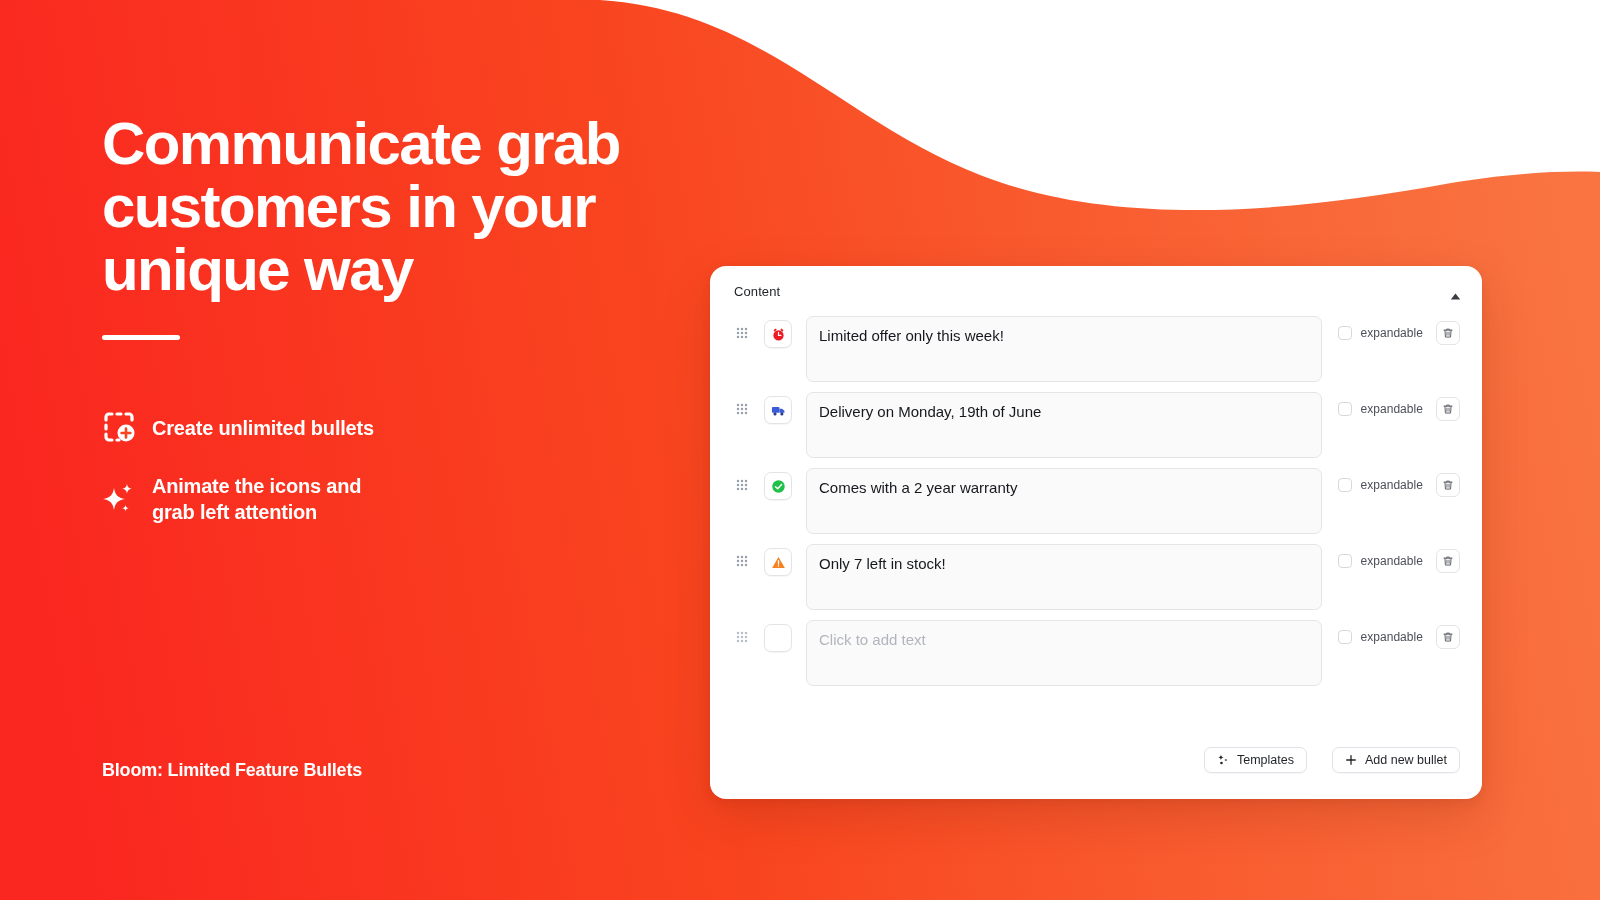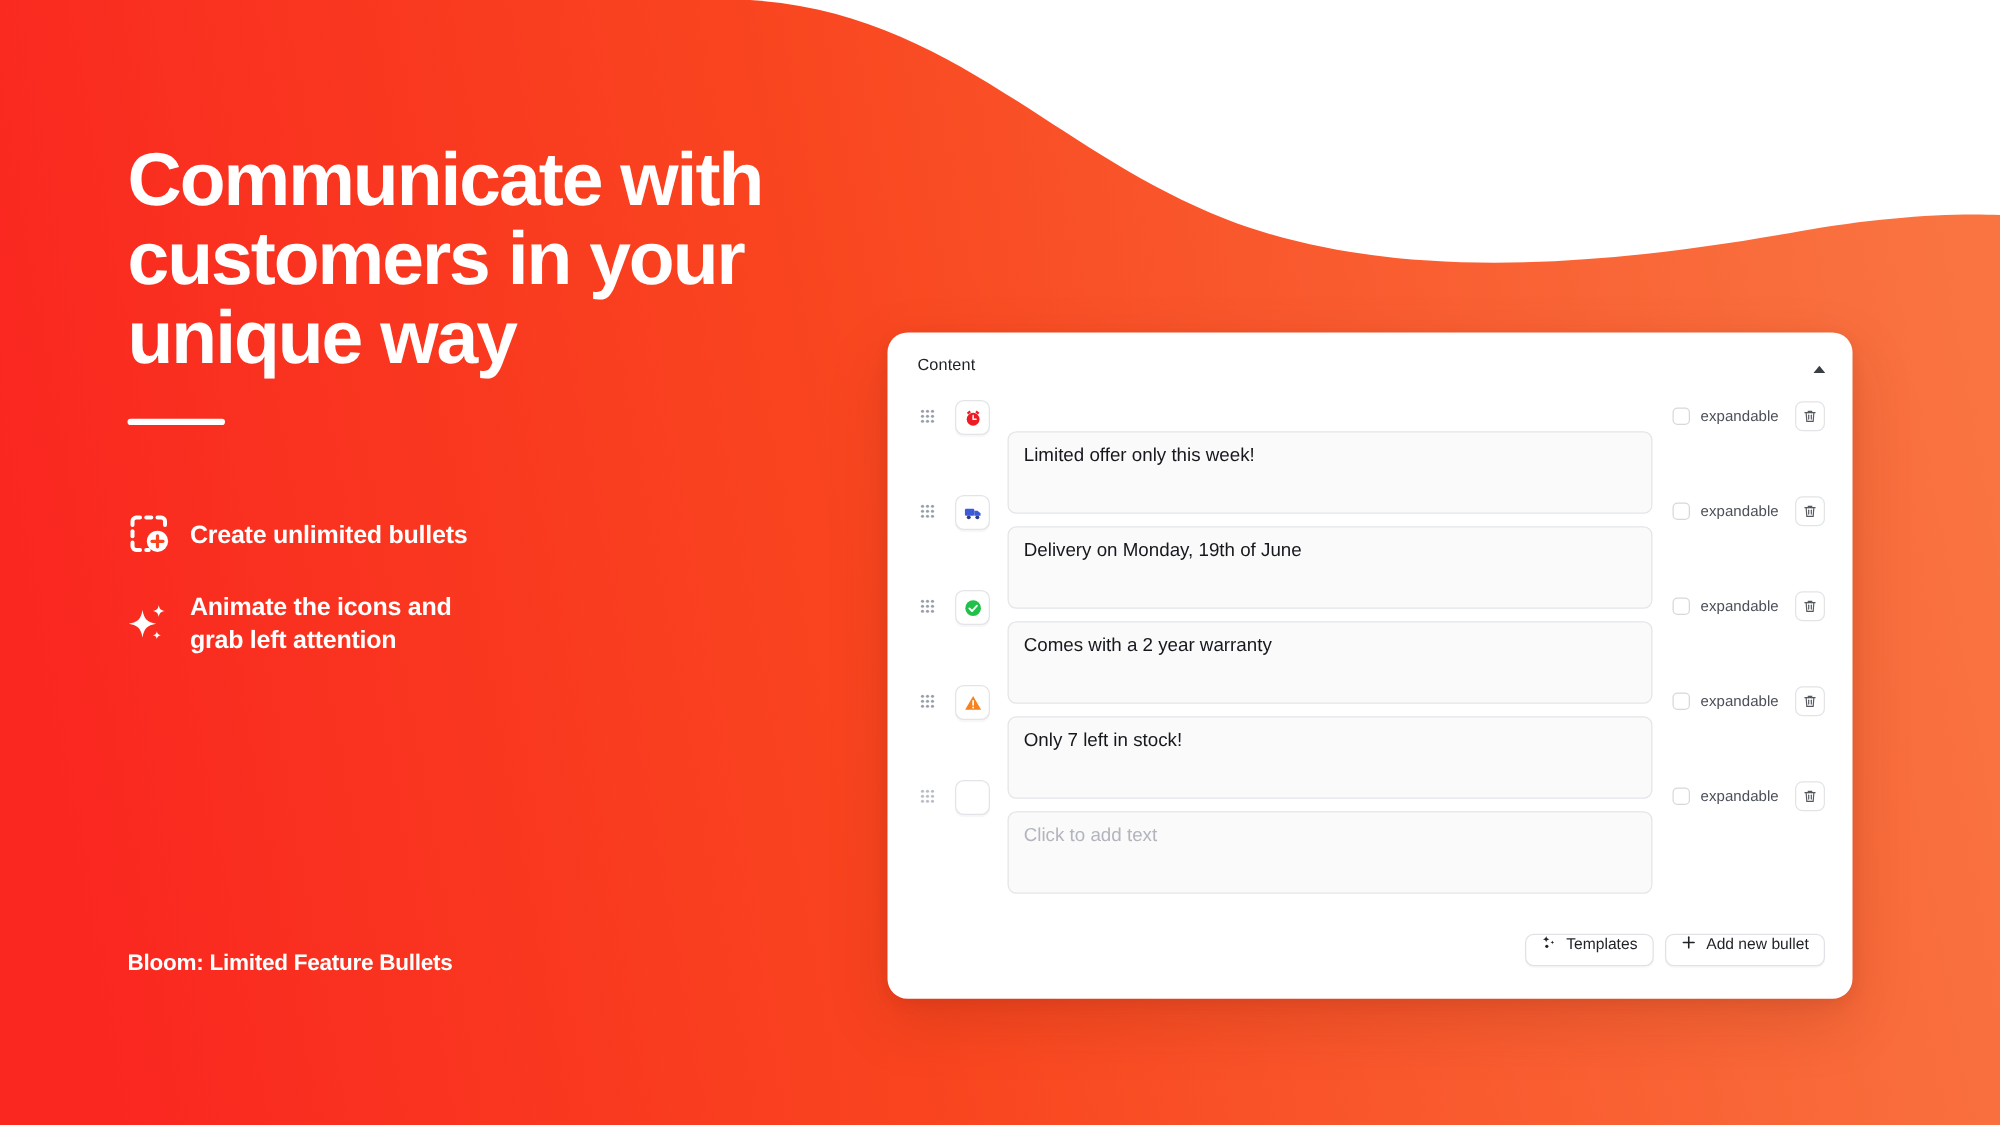--- a/index.html
+++ b/index.html
@@ -180,21 +180,20 @@
     border: 1px solid #e4e5e9;
     border-radius: 7px;
     background: #fafafa;
     padding: 9px 12px;
     font-family: "Liberation Sans", sans-serif;
     font-size: 15px;
     color: #16181d;
     line-height: 20px;
     resize: none;
     outline: none;
-    margin-top: 29px;
   }
   .bullet-textarea::placeholder { color: #b2b5bd; }
 
   .row-right {
     flex: 0 0 auto;
     display: flex;
     align-items: center;
     margin-left: 16px;
     margin-top: 5px;
     text-align: right;
@@ -231,53 +230,54 @@
   
   #card-actions {
     position: absolute;
     right: 22px;
     bottom: 26px;
     display: flex;
     gap: 9px;
   }
   .action-btn {
     display: inline-flex;
-    align-items: flex-start;
+    align-items: center;
     gap: 8px;
     height: 26px;
     padding: 0 12px;
     border: 1px solid #e1e2e7;
     border-radius: 7px;
     background: #ffffff;
     font-size: 12.5px;
     color: #1f2328;
     cursor: pointer;
     box-shadow: 0 1px 1px rgba(16,24,40,0.03);
     white-space: nowrap;
+    margin-left: 16px;
   }
   .action-btn svg { display: block; flex: 0 0 auto; }
 </style>
 </head>
 <body>
 
 <div id="stage">
 
   <svg id="bg-wave" viewBox="0 0 1600 900" preserveAspectRatio="none">
     <defs>
       <linearGradient id="gradOrange" x1="0" y1="0.55" x2="1" y2="0.45">
         <stop offset="0%" stop-color="#FA2620"></stop>
         <stop offset="42%" stop-color="#F9451F"></stop>
         <stop offset="100%" stop-color="#F97441"></stop>
       </linearGradient>
     </defs>
     <path d="M0,0 L600,0 C760,10 840,120 980,175 C1120,230 1300,210 1440,185 C1500,174 1560,170 1600,172 L1600,900 L0,900 Z" fill="url(#gradOrange)"></path>
   </svg>
 
   <div id="hero">
-    <h1 id="hero-title">Communicate with
+    <h1 id="hero-title">Communicate grab
 customers in your
 unique way</h1>
     <div id="hero-rule"></div>
   </div>
 
   <div id="features">
 
     <div class="feature-row">
       <span class="feature-icon">
         <svg width="34" height="34" viewBox="0 0 34 34" fill="none">

